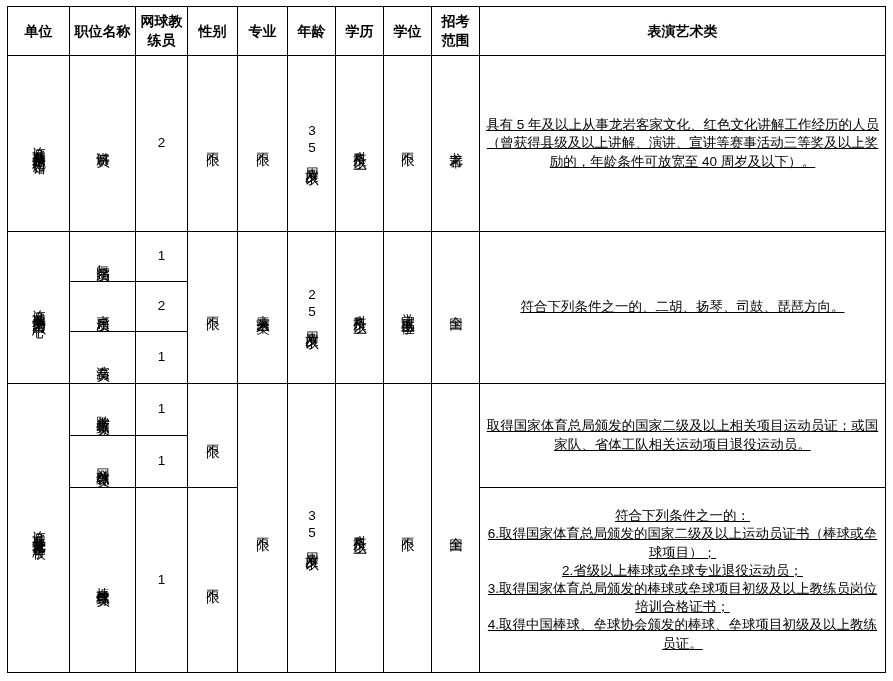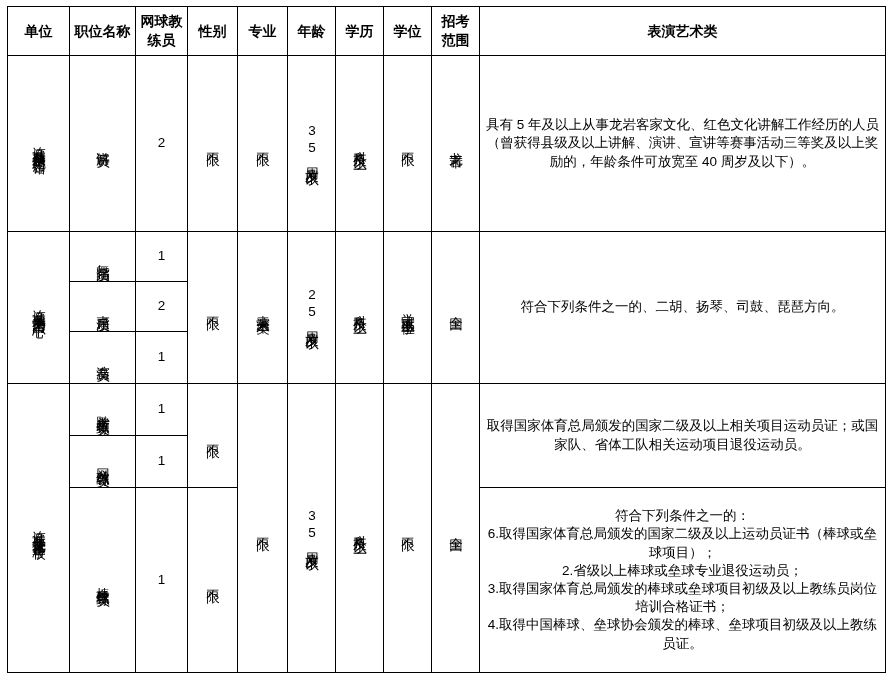--- a/index.html
+++ b/index.html
@@ -61,20 +61,21 @@
   }
   td.v {
     padding: 4px 1px;
   }
   
   .para {
     text-align: left;
     line-height: 1.62;
     font-size: 13.5px;
     padding: 2px 6px 2px 8px;
+    text-decoration: underline;
   }
   .para p {
     margin: 0;
   }
 </style>
 </head>
 <body>
 
 <div id="page">
 

